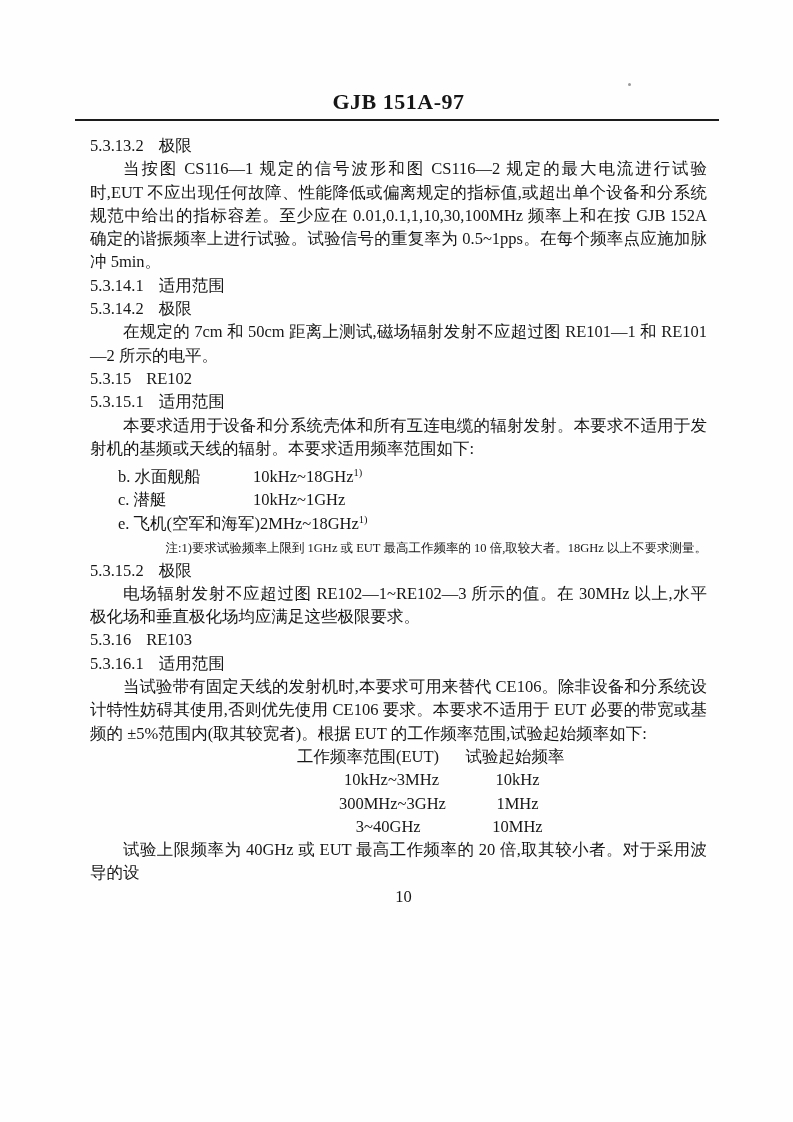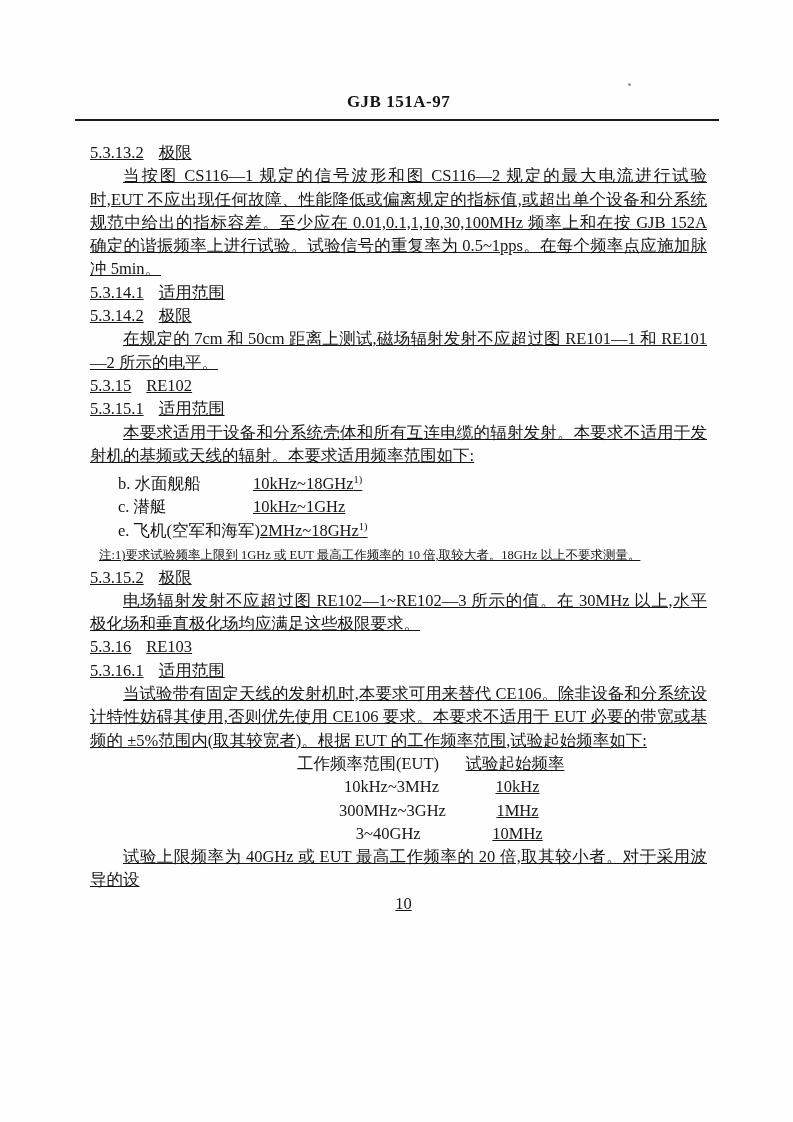--- a/index.html
+++ b/index.html
@@ -13,36 +13,35 @@
     height: 1122px;
     box-sizing: border-box;
     background: #fefefe;
     padding: 92px 86px 0 90px;
     font-family: "Liberation Serif", "DejaVu Serif", serif;
     color: #161616;
     overflow: hidden;
   }
   .doc-header {
     text-align: center;
-    font-size: 17px;
+    font-size: 22px;
     font-weight: bold;
     line-height: 20px;
     letter-spacing: 0.5px;
   }
   .rule {
     height: 2px;
     background: #1c1c1c;
     margin: 7px -12px 0 -15px;
   }
   .doc-body {
-    margin-top: 20px;
+    margin-top: 13px;
     font-size: 16.5px;
     line-height: 23.3px;
     text-align: justify;
-    text-decoration: underline;
   }
   .h {
     text-align: left;
   }
   .h .h-title {
     margin-left: 15px;
   }
   .para {
     margin: 0;
     text-indent: 33px;
@@ -60,21 +59,21 @@
   }
   .fl-range sup {
     font-size: 10.5px;
     line-height: 0;
   }
   .note {
     font-size: 12.5px;
     line-height: 20.5px;
     padding-left: 9px;
     margin-top: 3px;
-    text-align: left;
+    text-align: right;
   }
   .freq-table {
     text-align: center;
   }
   .ft-row {
     padding-left: 30px;
   }
   .ft-row .ft-c1 {
     display: inline-block;
     width: 208px;

